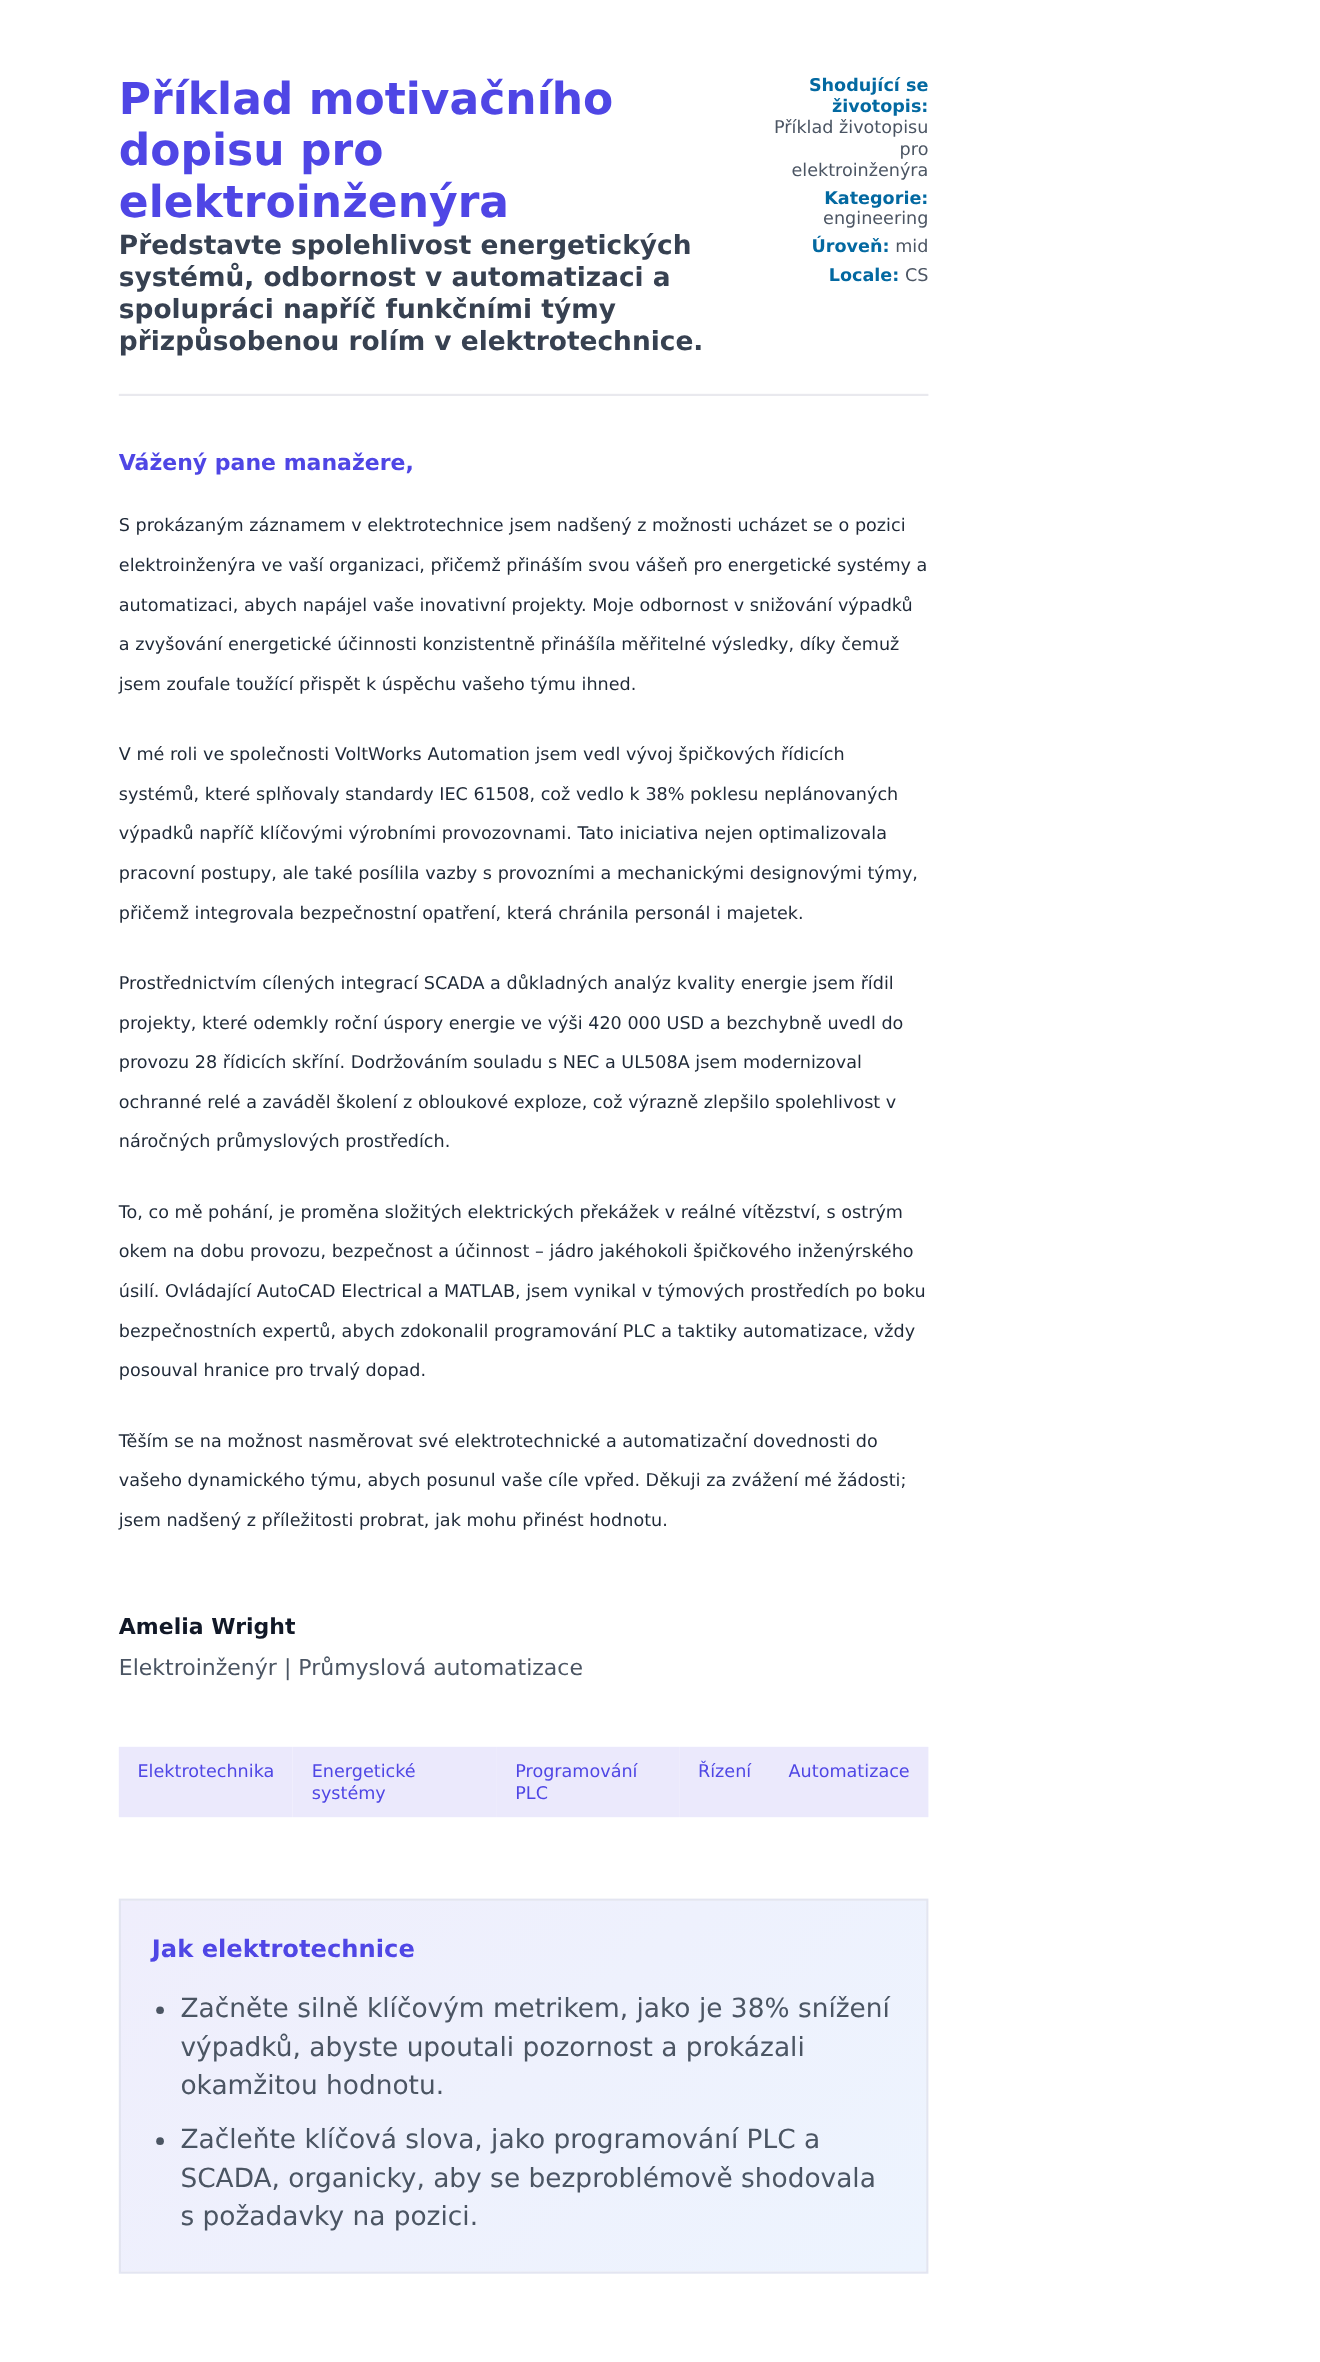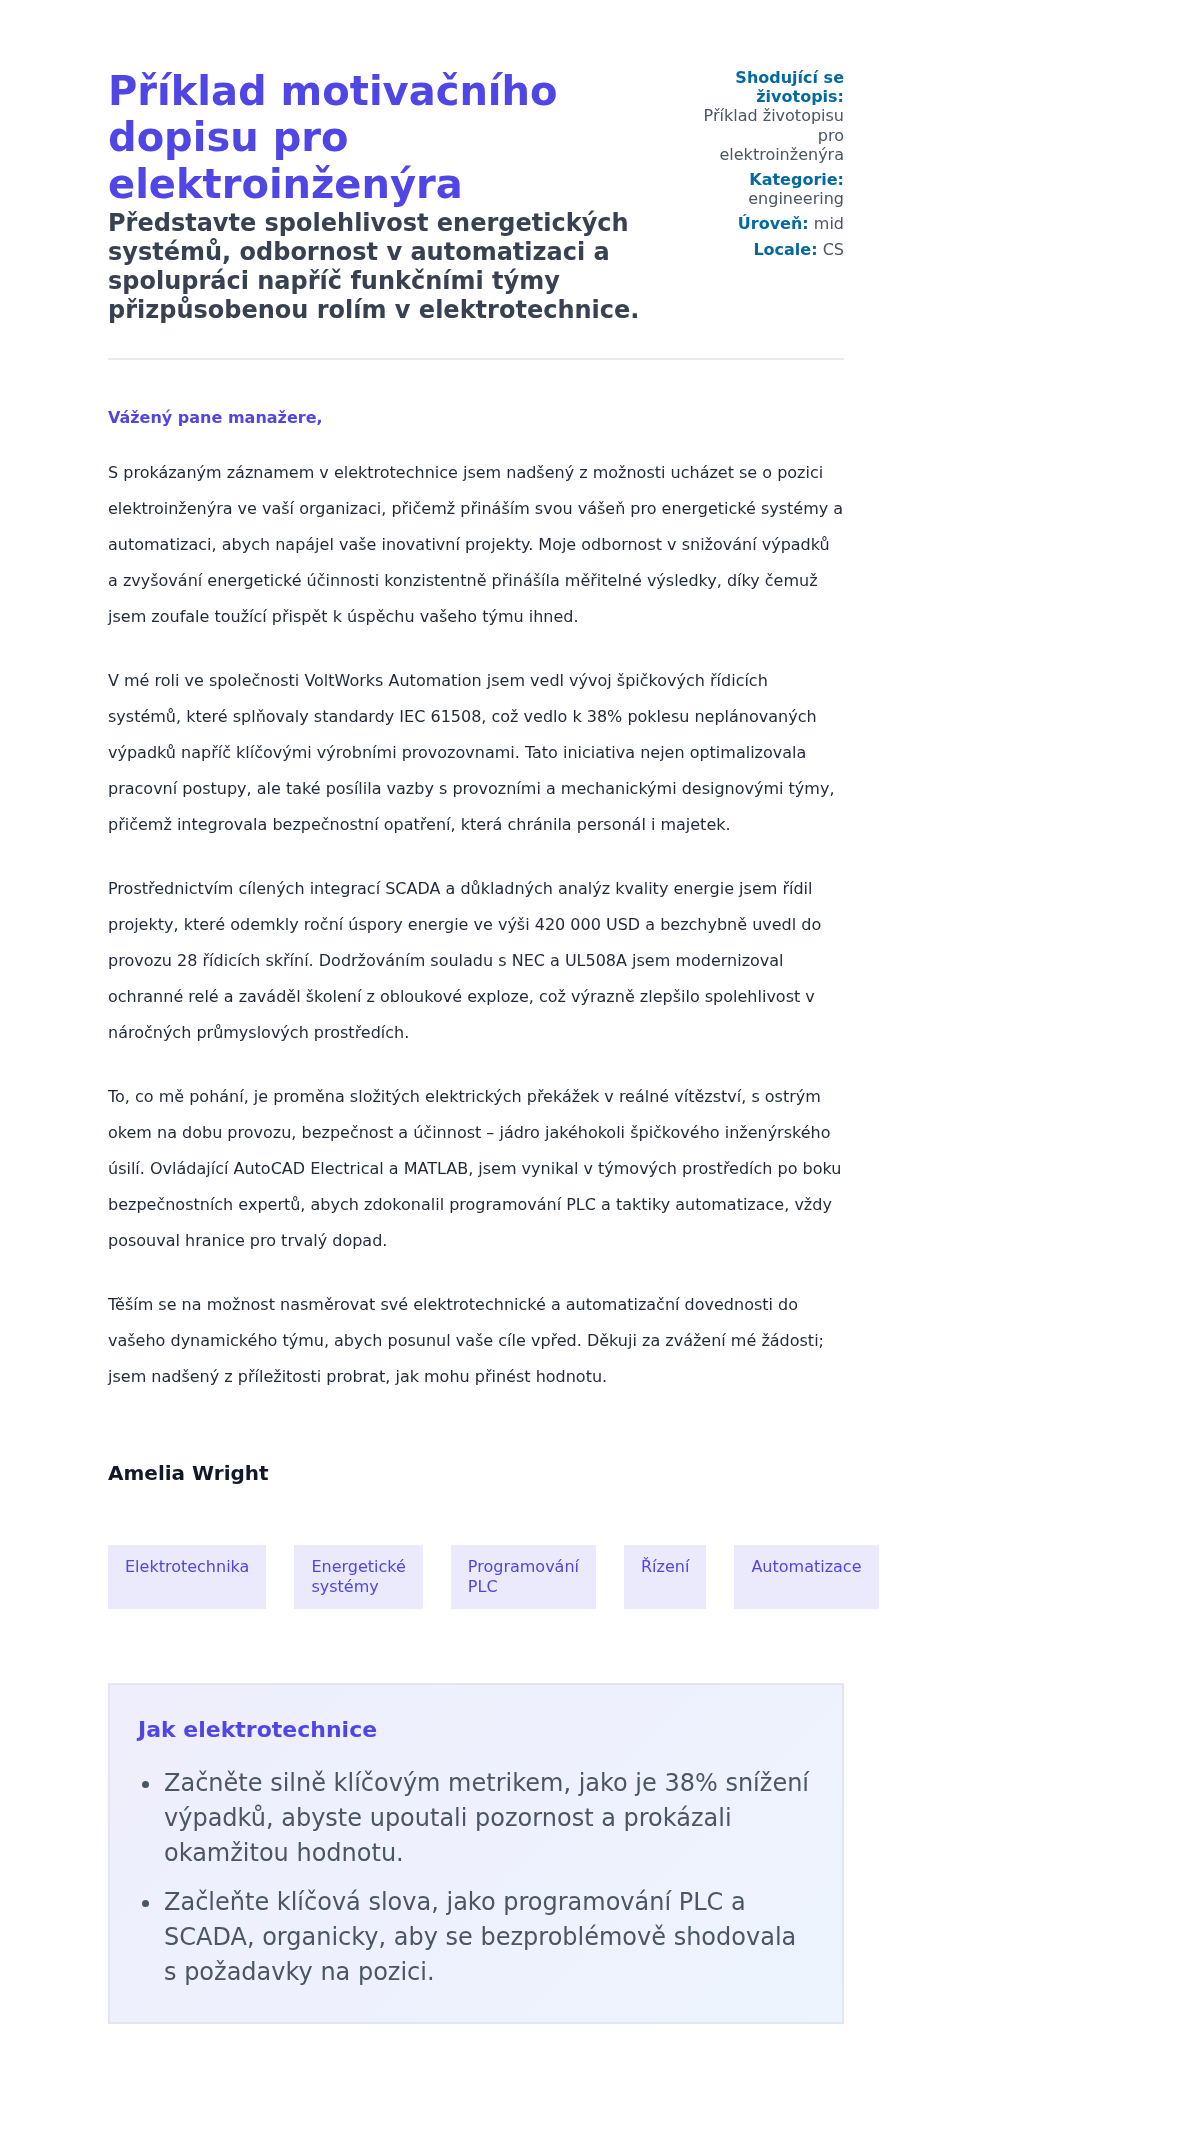--- a/index.html
+++ b/index.html
@@ -40,21 +40,21 @@
       text-align: right;
       font-size: 16px;
       color: #4b5563;
       line-height: 1.2;
       padding-top: 0;
     }
     .meta-row { margin-bottom: 6px; }
     .meta-label { font-weight: bold; color: #0369a1; }
     .greeting {
       margin-top: 48px;
-      font-size: 16px;
+      font-size: 20px;
       font-weight: bold;
       color: #4f46e5;
     }
     .body-para {
       margin-top: 28px;
       font-size: 16px;
       line-height: 36px;
       color: #1f2937;
     }
     .body-para + .body-para { margin-top: 28px; }
@@ -64,21 +64,21 @@
       font-weight: bold;
       color: #111827;
     }
     .sig-title {
       margin-top: 14px;
       font-size: 20px;
       color: #4b5563;
     }
     .tags {
       display: flex;
-      gap: 28px;
+      gap: 0;
       margin-top: 60px;
     }
     .tag {
       background: #ebe9fc;
       color: #4f46e5;
       font-size: 16px;
       padding: 12px 17px 12px 17px;
       line-height: 20px;
     }
     .tips {
@@ -147,20 +147,21 @@
   <section>
     <p class="greeting">Vážený pane manažere,</p>
     <p class="body-para">S prokázaným záznamem v elektrotechnice jsem nadšený z možnosti ucházet se o pozici elektroinženýra ve vaší organizaci, přičemž přináším svou vášeň pro energetické systémy a automatizaci, abych napájel vaše inovativní projekty. Moje odbornost v snižování výpadků a zvyšování energetické účinnosti konzistentně přinášíla měřitelné výsledky, díky čemuž jsem zoufale toužící přispět k úspěchu vašeho týmu ihned.</p>
     <p class="body-para">V mé roli ve společnosti VoltWorks Automation jsem vedl vývoj špičkových řídicích systémů, které splňovaly standardy IEC 61508, což vedlo k 38% poklesu neplánovaných výpadků napříč klíčovými výrobními provozovnami. Tato iniciativa nejen optimalizovala pracovní postupy, ale také posílila vazby s provozními a mechanickými designovými týmy, přičemž integrovala bezpečnostní opatření, která chránila personál i majetek.</p>
     <p class="body-para">Prostřednictvím cílených integrací SCADA a důkladných analýz kvality energie jsem řídil projekty, které odemkly roční úspory energie ve výši 420 000 USD a bezchybně uvedl do provozu 28 řídicích skříní. Dodržováním souladu s NEC a UL508A jsem modernizoval ochranné relé a zaváděl školení z obloukové exploze, což výrazně zlepšilo spolehlivost v náročných průmyslových prostředích.</p>
     <p class="body-para">To, co mě pohání, je proměna složitých elektrických překážek v reálné vítězství, s ostrým okem na dobu provozu, bezpečnost a účinnost – jádro jakéhokoli špičkového inženýrského úsilí. Ovládající AutoCAD Electrical a MATLAB, jsem vynikal v týmových prostředích po boku bezpečnostních expertů, abych zdokonalil programování PLC a taktiky automatizace, vždy posouval hranice pro trvalý dopad.</p>
     <p class="body-para">Těším se na možnost nasměrovat své elektrotechnické a automatizační dovednosti do vašeho dynamického týmu, abych posunul vaše cíle vpřed. Děkuji za zvážení mé žádosti; jsem nadšený z příležitosti probrat, jak mohu přinést hodnotu.</p>
 
     <div class="signature">
       <div class="sig-name">Amelia Wright</div>
+      <div class="sig-title">Elektroinženýr | Průmyslová automatizace</div>
     </div>
   </section>
 
   <div class="tags">
     <span class="tag">Elektrotechnika</span>
     <span class="tag">Energetické systémy</span>
     <span class="tag">Programování PLC</span>
     <span class="tag">Řízení</span>
     <span class="tag">Automatizace</span>
   </div>

